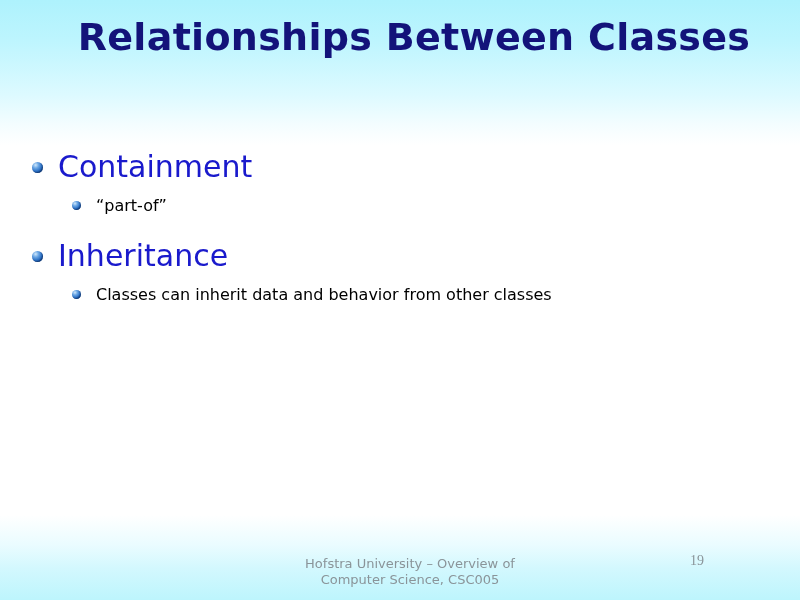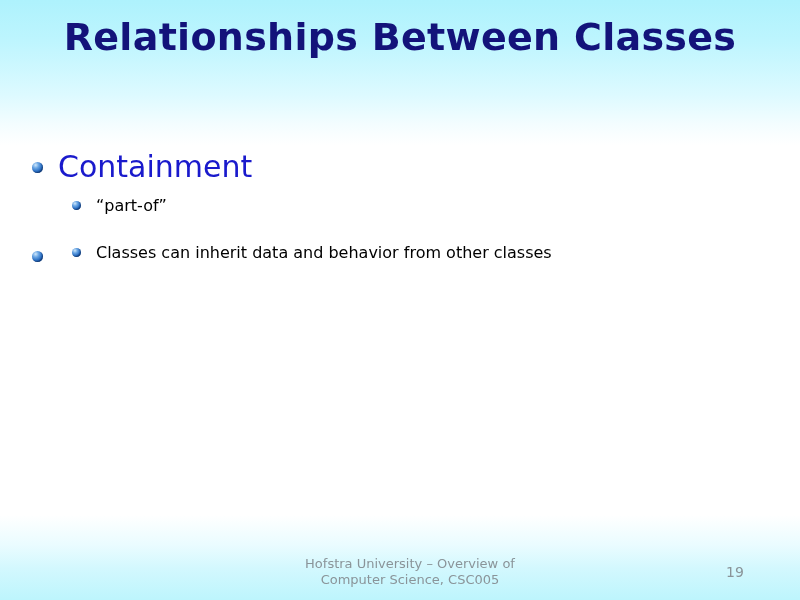--- a/index.html
+++ b/index.html
@@ -29,21 +29,21 @@
         #ffffff 515px,
         #eafcff 545px,
         #d3f8fe 568px,
         #bdf5fd 600px);
     overflow: hidden;
   }
 
   
   .title {
     position: absolute;
-    left: 60px;
+    left: 74px;
     top: 14px;
     width: 680px;
     text-align: center;
     color: #13137a;
     font-weight: bold;
     font-size: 38px;
     line-height: 46px;
     letter-spacing: 0.3px;
   }
 
@@ -117,26 +117,26 @@
     font-size: 13px;
     line-height: 16px;
   }
   .footer-line {
     display: block;
   }
 
   .pagenum {
     position: absolute;
     left: 690px;
-    top: 564px;
+    top: 552px;
     width: 90px;
-    text-align: center;
     color: #8a9499;
     font-size: 14px;
     line-height: 17px;
+    font-family: Liberation Serif, serif;
   }
 </style>
 </head>
 <body>
 
 <div class="slide">
 
   <div class="title">Relationships Between Classes</div>
 
   <div class="body">
@@ -153,20 +153,21 @@
         <span>“part-of”</span>
       </div>
 
 
     </div>
 
     <div class="group last">
 
       <div class="l1">
         <span class="bullet bullet-l1"></span>
+        <span>Inheritance</span>
       </div>
 
       <div class="l2">
         <span class="bullet bullet-l2"></span>
         <span>Classes can inherit data and behavior from other classes</span>
       </div>
 
 
     </div>
 

